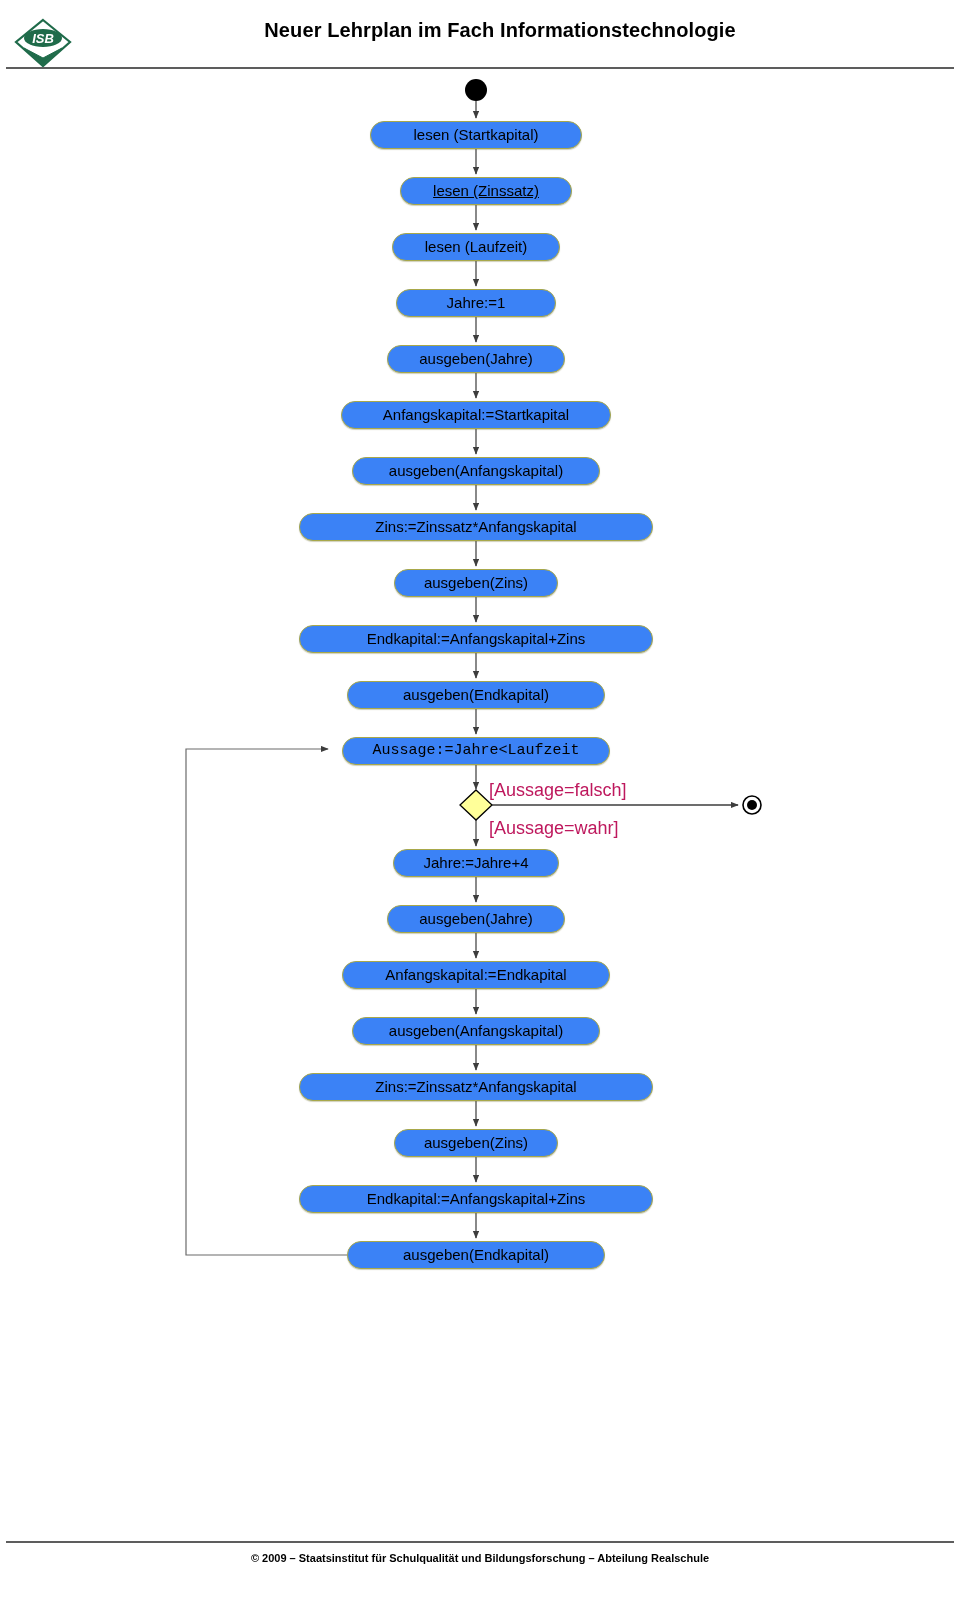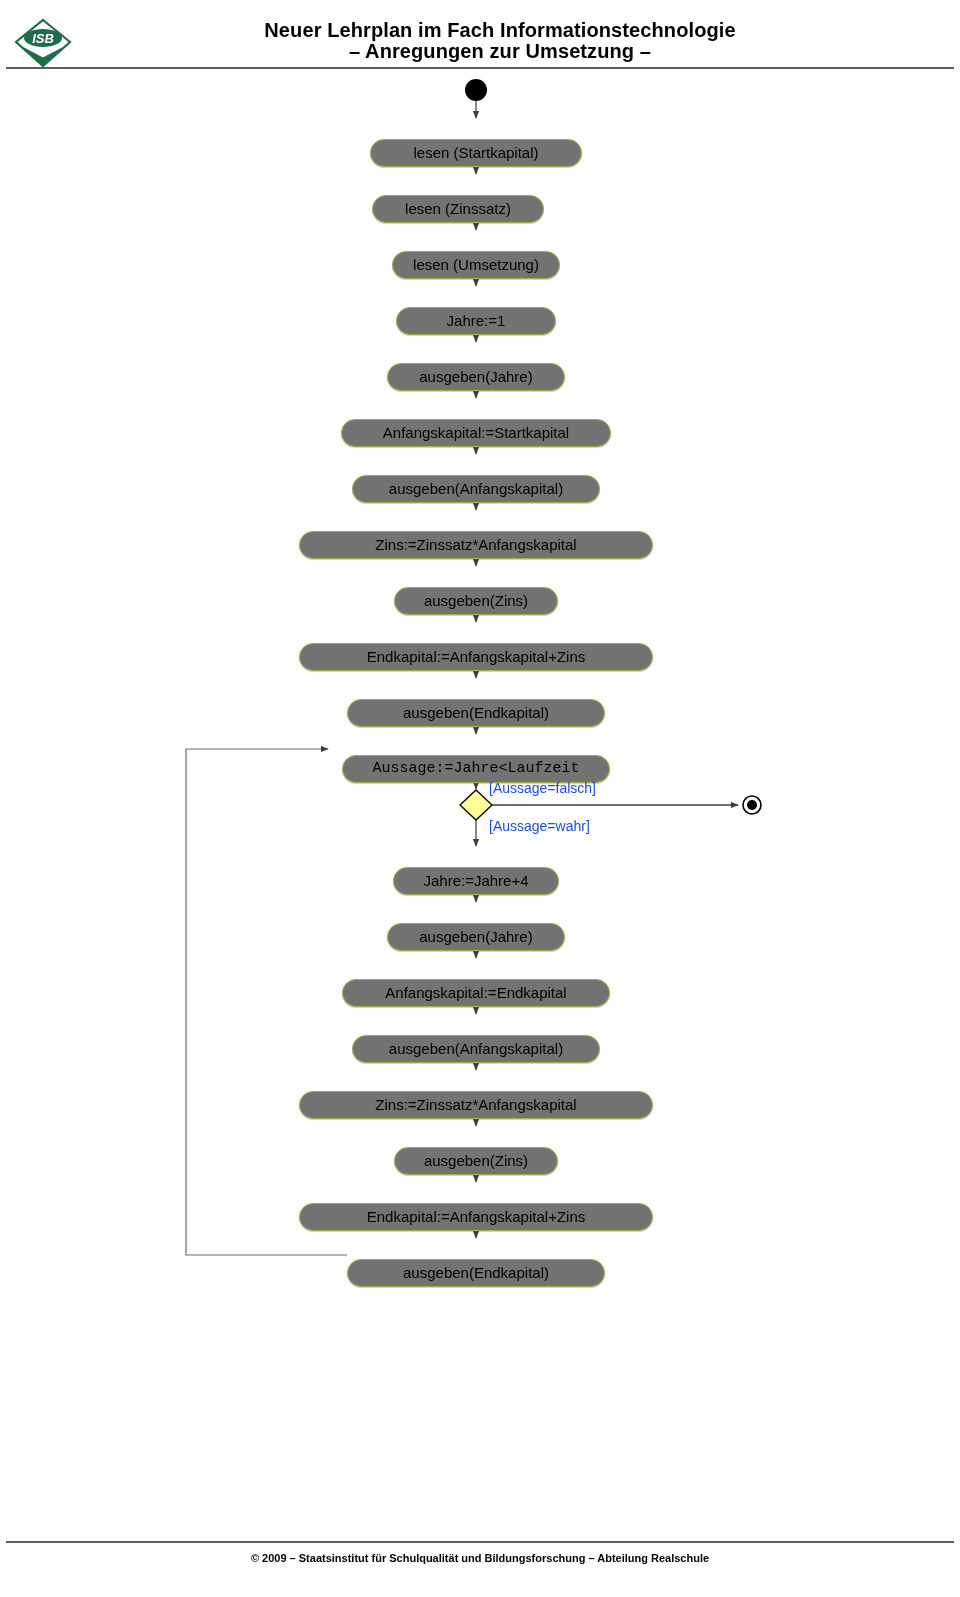--- a/index.html
+++ b/index.html
@@ -60,37 +60,36 @@
   }
   #diagram-svg {
     position: absolute;
     left: 0; top: 0;
   }
 
   
   .node {
     position: absolute;
     box-sizing: border-box;
-    background: #737373;
+    background: #3b82f6;
     border: 1px solid #a8a84a;
     border-radius: 999px;
     color: #000000;
     font-size: 15px;
     line-height: 26px;
     height: 28px;
     text-align: center;
     white-space: nowrap;
     box-shadow: 0 1px 1px rgba(120,120,60,0.35);
-    margin-top: 18px;
   }
 
   .guard-label {
     position: absolute;
-    font-size: 14px;
-    color: #1d4ed8;
+    font-size: 18px;
+    color: #be185d;
     white-space: nowrap;
   }
 
   
   #footer-rule {
     position: absolute;
     left: 6px; top: 1541px;
     width: 948px;
     height: 2px;
     background: #5d5d5d;
@@ -112,21 +111,20 @@
 
   <svg id="isb-logo" viewBox="0 0 62 50" width="62" height="50" aria-hidden="true">
     <path d="M31 2 L58 24 L31 48 L4 24 Z" fill="none" stroke="#1f6b4a" stroke-width="2.2"></path>
     <path d="M12 30 L31 47 L50 30 L31 40 Z" fill="#1f6b4a" stroke="#1f6b4a" stroke-width="1"></path>
     <ellipse cx="31" cy="20" rx="19" ry="9" fill="#1f6b4a"></ellipse>
     <text x="31" y="25" text-anchor="middle" font-family="Liberation Sans, sans-serif" font-size="13" font-weight="bold" font-style="italic" fill="#ffffff">ISB</text>
   </svg>
 
   <div id="header-title">
     <span>Neuer Lehrplan im Fach Informationstechnologie</span>
-    <span class="line2">– Anregungen zur Umsetzung –</span>
   </div>
 
   <div id="header-rule"></div>
 </div>
 
 <div id="diagram">
 
   <svg id="diagram-svg" width="960" height="1440">
     <defs>
       <marker id="arrow" markerWidth="9" markerHeight="9" refX="7.2" refY="3.2" orient="auto" markerUnits="userSpaceOnUse">
@@ -173,22 +171,22 @@
     <g>
       <circle cx="752" cy="747" r="9" fill="#ffffff" stroke="#000000" stroke-width="1.6"></circle>
       <circle cx="752" cy="747" r="5" fill="#000000"></circle>
     </g>
 
     <path d="M 347 1197 L 186 1197 L 186 691 L 328 691" stroke="#6b6b6b" stroke-width="1.2" fill="none" marker-end="url(#arrow-thin)"></path>
   </svg>
 
   <div id="nodes-layer">
       <div class="node" style="left: 370px; top: 63px; width: 212px;"><span>lesen (Startkapital)</span></div>
-      <div class="node" style="left: 372px; top: 119px; width: 172px;"><span>lesen (Zinssatz)</span></div>
-      <div class="node" style="left: 392px; top: 175px; width: 168px;"><span>lesen (Umsetzung)</span></div>
+      <div class="node" style="left: 400px; top: 119px; width: 172px; text-decoration: underline;"><span>lesen (Zinssatz)</span></div>
+      <div class="node" style="left: 392px; top: 175px; width: 168px;"><span>lesen (Laufzeit)</span></div>
       <div class="node" style="left: 396px; top: 231px; width: 160px;"><span>Jahre:=1</span></div>
       <div class="node" style="left: 387px; top: 287px; width: 178px;"><span>ausgeben(Jahre)</span></div>
       <div class="node" style="left: 341px; top: 343px; width: 270px; text-align: center;"><span>Anfangskapital:=Startkapital</span></div>
       <div class="node" style="left: 352px; top: 399px; width: 248px;"><span>ausgeben(Anfangskapital)</span></div>
       <div class="node" style="left: 299px; top: 455px; width: 354px;"><span>Zins:=Zinssatz*Anfangskapital</span></div>
       <div class="node" style="left: 394px; top: 511px; width: 164px;"><span>ausgeben(Zins)</span></div>
       <div class="node" style="left: 299px; top: 567px; width: 354px;"><span>Endkapital:=Anfangskapital+Zins</span></div>
       <div class="node" style="left: 347px; top: 623px; width: 258px;"><span>ausgeben(Endkapital)</span></div>
       <div class="node" style="left: 342px; top: 679px; width: 268px; font-family: Liberation Mono, monospace;"><span>Aussage:=Jahre&lt;Laufzeit</span></div>
       <div class="node" style="left: 393px; top: 791px; width: 166px;"><span>Jahre:=Jahre+4</span></div>

